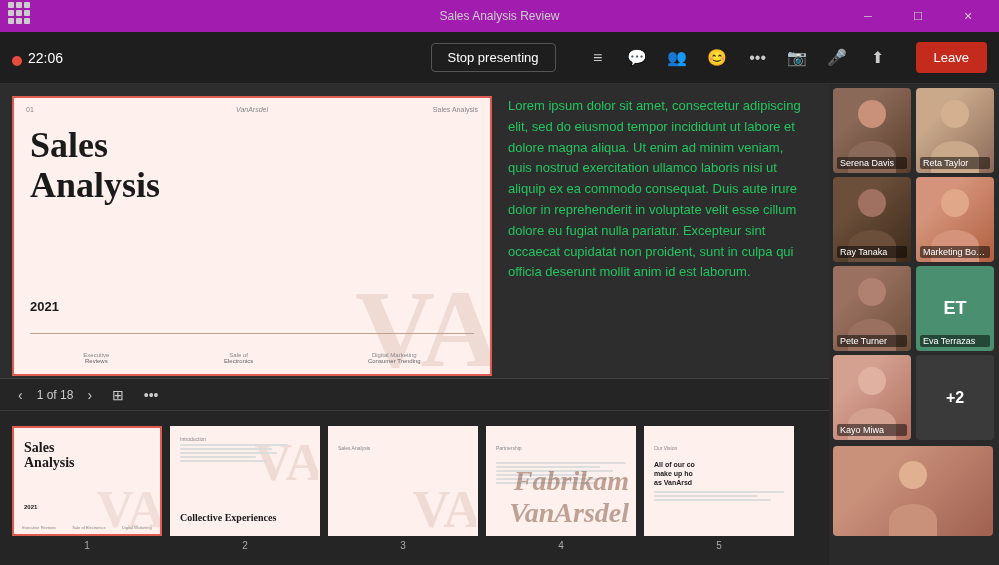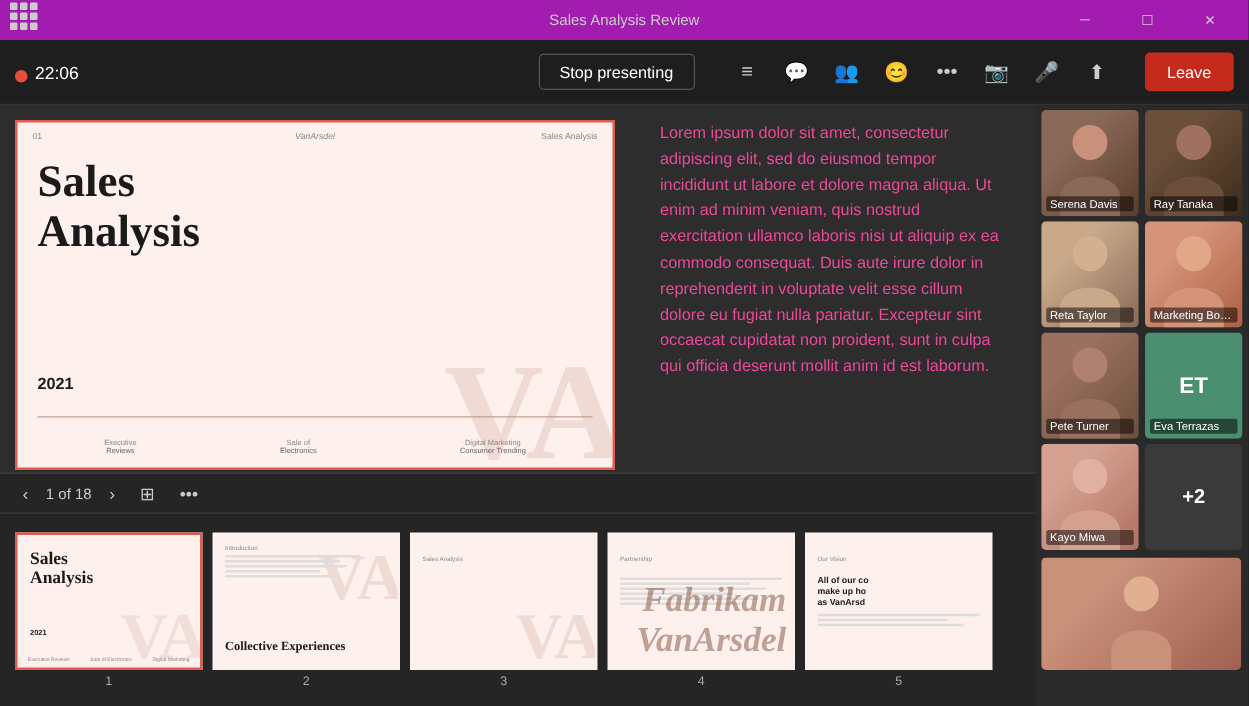--- a/index.html
+++ b/index.html
@@ -259,24 +259,23 @@
       right: 16px;
       height: 1px;
       background: #c0a090;
     }
 
     
     .notes-panel {
       flex: 1;
       padding: 0 16px;
       font-size: 13px;
-      color: #ec4899;
+      color: #22c55e;
       line-height: 1.6;
       overflow-y: auto;
-      margin-left: 20px;
     }
 
     
     .slide-nav {
       height: 32px;
       display: flex;
       align-items: center;
       padding: 0 12px;
       gap: 8px;
       border-top: 1px solid #444;
@@ -832,37 +831,37 @@
         <div class="participant-avatar avatar-serena">
           <div class="human-silhouette">
             <div class="human-head" style="background:#c9907a;"></div>
             <div class="human-body" style="background:#8B6959;"></div>
           </div>
         </div>
         <span class="participant-label">Serena Davis</span>
       </div>
 
       <div class="participant-tile">
+        <div class="participant-avatar avatar-reta">
+          <div class="human-silhouette">
+            <div class="human-head" style="background:#d4b090;"></div>
+            <div class="human-body" style="background:#c9a98a;"></div>
+          </div>
+        </div>
+        <span class="participant-label">Reta Taylor</span>
+      </div>
+
+      <div class="participant-tile">
         <div class="participant-avatar avatar-ray">
           <div class="human-silhouette">
             <div class="human-head" style="background:#a07060;"></div>
             <div class="human-body" style="background:#6B4F3A;"></div>
           </div>
         </div>
         <span class="participant-label">Ray Tanaka</span>
-      </div>
-
-      <div class="participant-tile">
-        <div class="participant-avatar avatar-reta">
-          <div class="human-silhouette">
-            <div class="human-head" style="background:#d4b090;"></div>
-            <div class="human-body" style="background:#c9a98a;"></div>
-          </div>
-        </div>
-        <span class="participant-label">Reta Taylor</span>
       </div>
 
       <div class="participant-tile">
         <div class="participant-avatar avatar-danielle">
           <div class="human-silhouette">
             <div class="human-head" style="background:#e0a888;"></div>
             <div class="human-body" style="background:#d4937a;"></div>
           </div>
         </div>
         <span class="participant-label">Marketing Booker</span>

